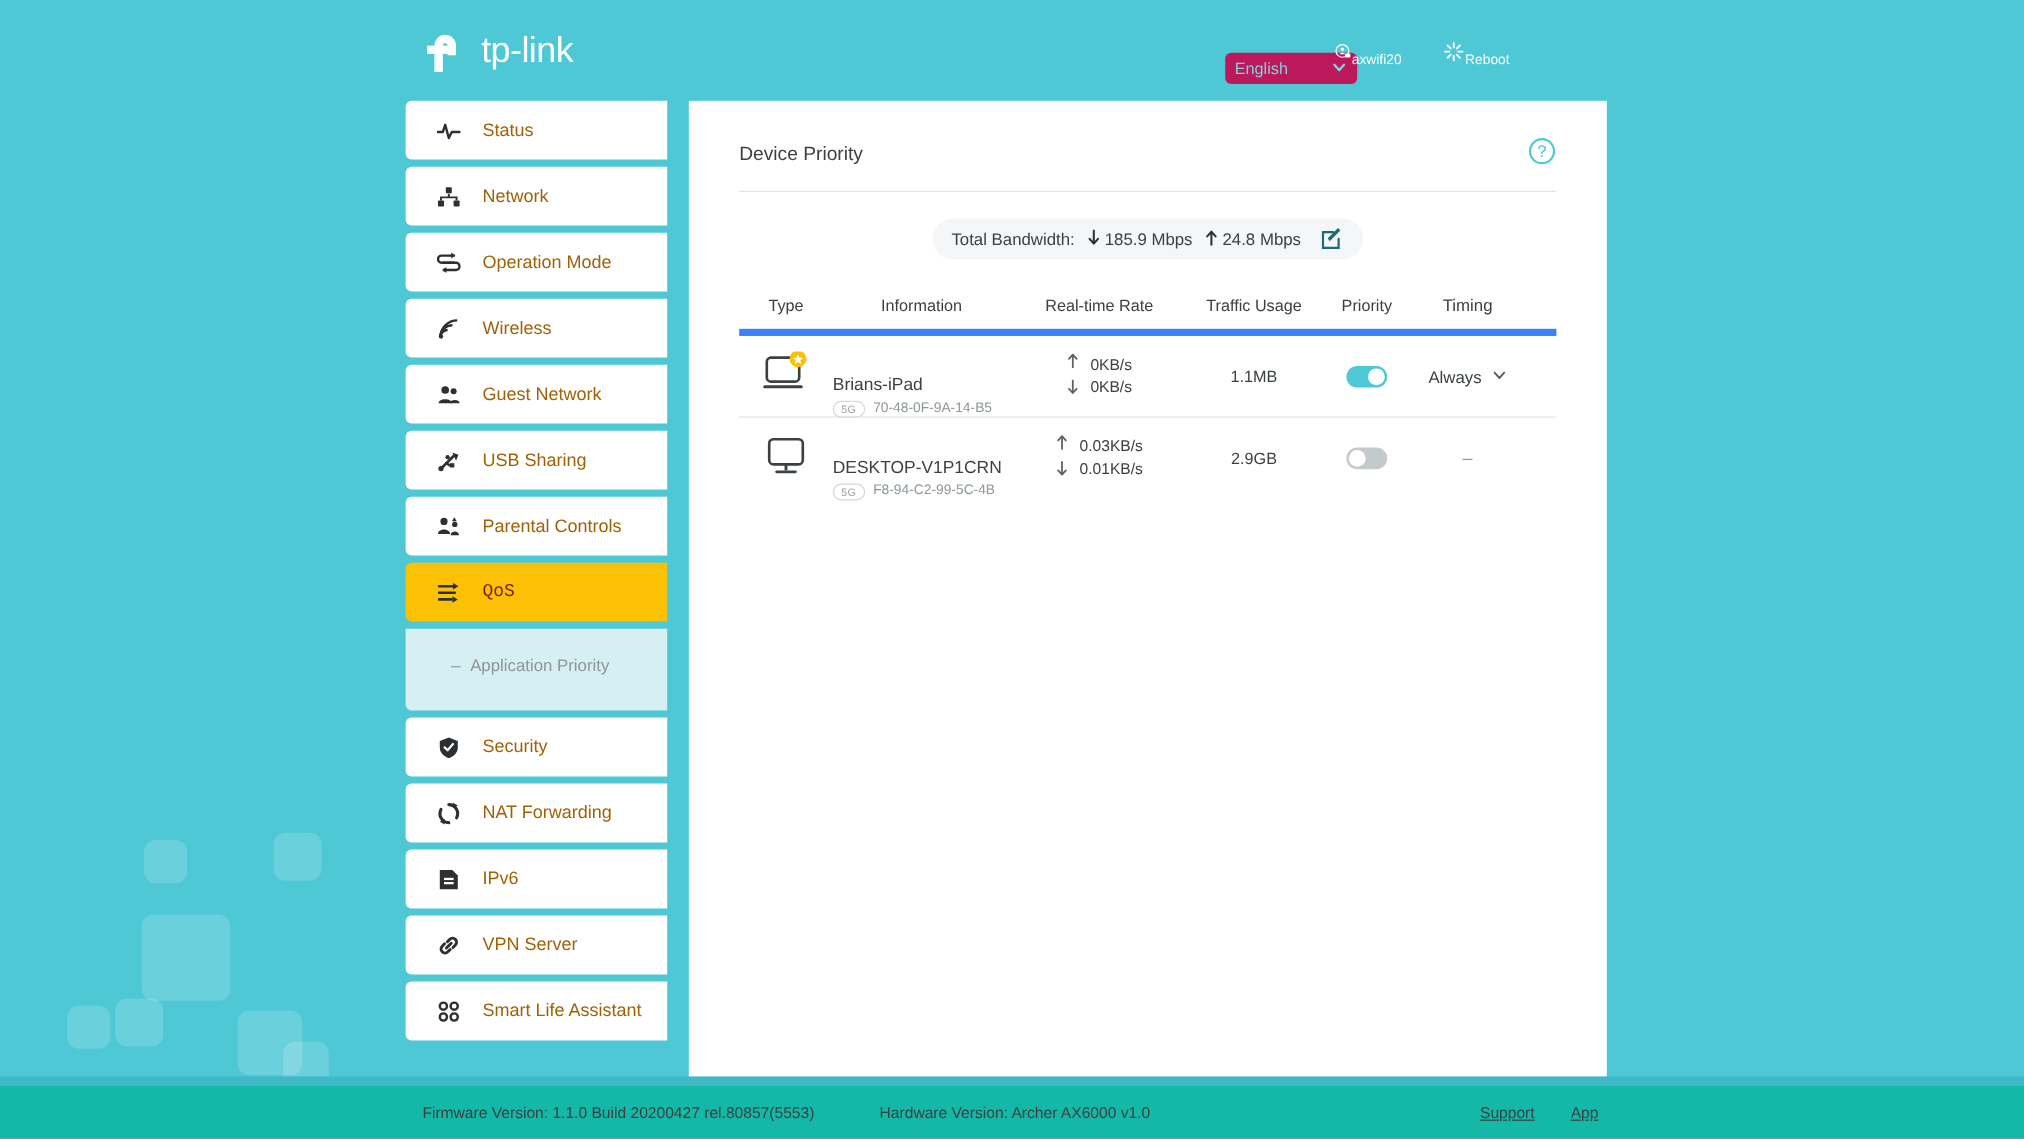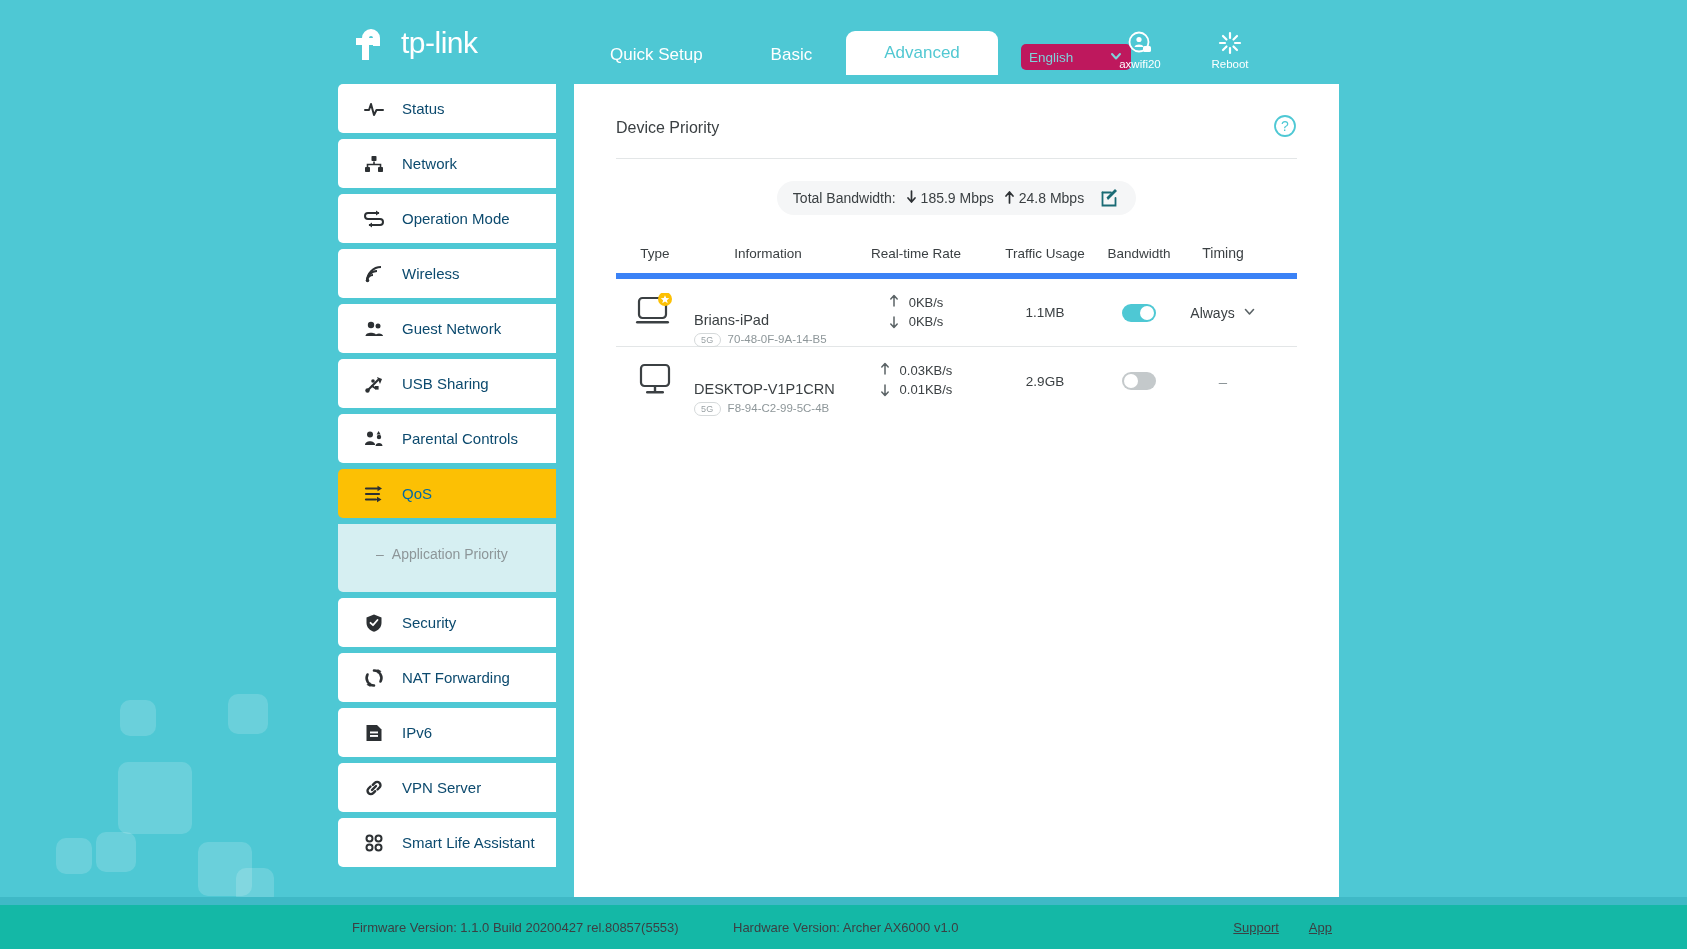--- a/index.html
+++ b/index.html
@@ -33,32 +33,32 @@
   }
 
   .lang-select {
     position: absolute; right: 572px; top: 44px; width: 110px; height: 26px;
     background: #be185d; border-radius: 5px; color: #7fd2da; font-size: 13.5px;
     display: flex; align-items: center; padding: 0 8px; cursor: pointer;
   }
   .lang-chev { margin-left: auto; }
 
   .hdr-icons { position: absolute; right: 445px; top: 30px; display: flex; gap: 34px; }
-  .hdr-ic { display: flex; flex-direction: column; align-items: center; cursor: pointer; width: 56px; }
+  .hdr-ic { display: flex; flex-direction: row; align-items: flex-end; cursor: pointer; width: 56px; }
   .hdr-ic .lbl { color: #ffffff; font-size: 11.5px; margin-top: 2px; white-space: nowrap; }
 
   
   .sidebar { position: absolute; left: 338px; top: 84px; width: 218px; }
   .nav-item {
     background: #ffffff; height: 49px; display: flex; align-items: center;
     padding-left: 26px; gap: 18px; border-radius: 5px 0 0 5px;
-    margin-bottom: 6px; cursor: pointer; color: #0c4a6e; font-size: 15px;
+    margin-bottom: 6px; cursor: pointer; color: #a16207; font-size: 15px;
   }
   .nav-item .ico { width: 20px; height: 20px; display: flex; align-items: center; justify-content: center; color: #2c3033; }
-  .nav-item.active { background: #fcc004; color: #0369a1; }
+  .nav-item.active { background: #fcc004; color: #7f1d1d; font-family: Liberation Mono, monospace; }
   .nav-item.active .ico { color: #3b4043; }
 
   .submenu { background: #d6eff2; border-radius: 0 0 0 5px; padding: 14px 0 22px 0; margin-bottom: 6px; }
   .sub-item { padding: 8px 0 8px 38px; font-size: 14px; color: #8d9699; cursor: pointer; }
   .sub-item.active { color: #2c3033; }
   .sub-dash { margin-right: 8px; }
 
   
   .main {
     position: absolute; left: 574px; top: 84px; width: 765px; height: 845px;
@@ -143,25 +143,20 @@
     <div class="logo">
       <span class="logo-mark">
         <svg width="42" height="42" viewBox="0 0 42 42">
           <path d="M10 16 A9 9 0 1 1 28 16 L28 24 L21 24 L21 16 A2 2 0 1 0 17 16 L17 38 L10 38 Z" fill="#ffffff"></path>
           <rect x="4" y="16" width="20" height="7" fill="#ffffff"></rect>
         </svg>
       </span>
       <span class="logo-text">tp-link</span>
     </div>
 
-    <div class="tabs">
-      <div class="tab">Quick Setup</div>
-      <div class="tab">Basic</div>
-      <div class="tab active">Advanced</div>
-    </div>
 
     <div class="lang-select">
       <span>English</span>
       <span class="lang-chev">
         <svg width="14" height="14" viewBox="0 0 14 14">
             <path d="M3 5 L7 9.5 L11 5" stroke="#7fd2da" stroke-width="2" fill="none" stroke-linecap="round" stroke-linejoin="round"></path>
           </svg>
       </span>
     </div>
 
@@ -402,21 +397,21 @@
       </div>
     </div>
 
     <div class="tbl">
 
       <div class="tr th-row">
         <div class="th c-type">Type</div>
         <div class="th c-info" style="text-align:center;">Information</div>
         <div class="th c-rate">Real-time Rate</div>
         <div class="th c-traf">Traffic Usage</div>
-        <div class="th c-prio">Bandwidth</div>
+        <div class="th c-prio">Priority</div>
         <div class="th c-time">Timing</div>
       </div>
 
       <div class="tr td-row">
         <div class="c-type">
           <span>
             <svg width="40" height="36" viewBox="0 0 40 36">
               <rect x="4" y="5" width="27" height="20" rx="3.5" stroke="#3b4043" stroke-width="2.2" fill="none"></rect>
               <rect x="1" y="28" width="33" height="2.6" rx="1.3" fill="#3b4043"></rect>
               <circle cx="30" cy="6" r="7" fill="#fcc004"></circle>

